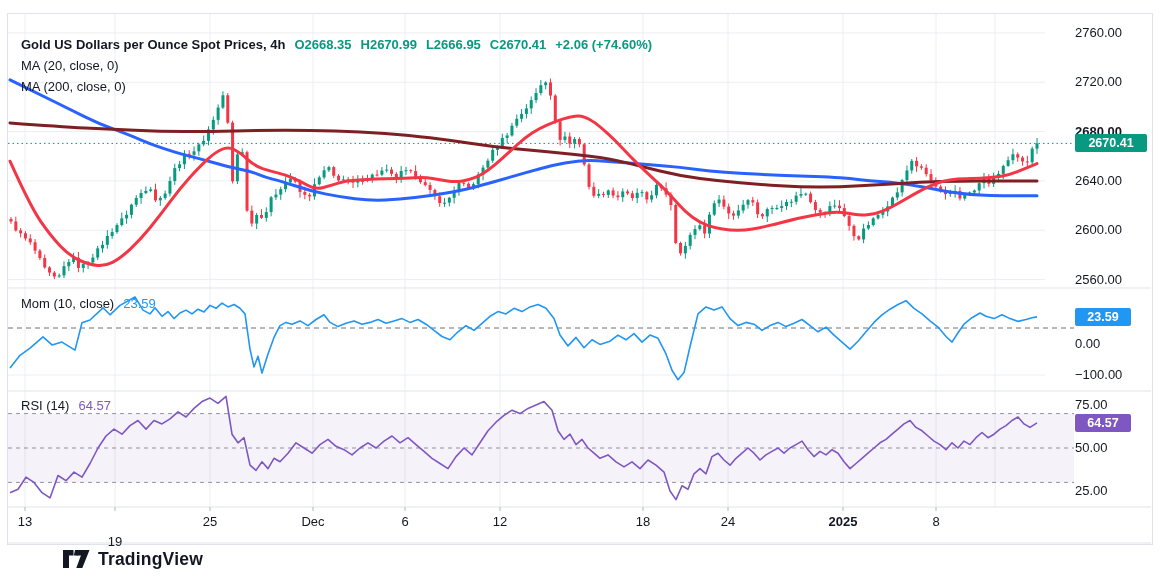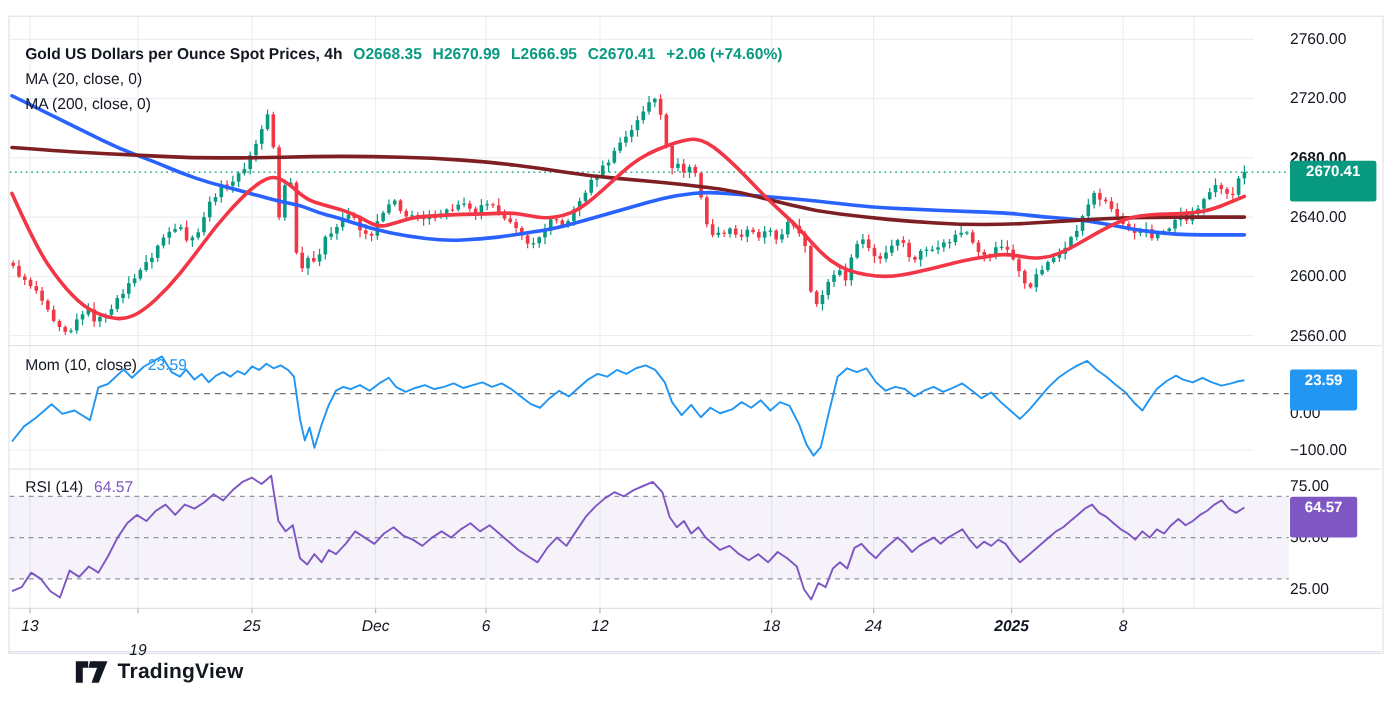--- a/index.html
+++ b/index.html
@@ -9,25 +9,25 @@
   .widget-border{position:absolute;left:7px;top:13px;width:1144px;height:530px;
     border:1px solid #E0E3EB;pointer-events:none;}
   .legend{position:absolute;left:21px;top:20px;font-size:13px;color:#131722;line-height:21px;}
   .legend-title-row{display:flex;gap:9px;font-weight:700;white-space:nowrap;margin-top:14px;}
   .teal{color:#089981;}
   .legend-ma{font-weight:400;}
   .pane-legend{position:absolute;left:21px;font-size:13px;color:#131722;display:flex;gap:9px;white-space:nowrap;}
   .mom-val{color:#2196F3;}
   .rsi-val{color:#7E57C2;}
   .scale-label{position:absolute;left:1075px;font-size:13px;color:#131722;height:14px;line-height:14px;}
-  .badge{position:absolute;left:1075px;height:34px;line-height:18px;color:#fff;font-size:12.5px;
+  .badge{position:absolute;left:1075px;height:18px;line-height:18px;color:#fff;font-size:12.5px;
     font-weight:700;text-align:center;border-radius:2px;}
-  .time-label{position:absolute;top:514px;font-size:13px;color:#131722;transform:translateX(-50%);font-style:italic;}
+  .time-label{position:absolute;top:514px;font-size:13px;color:#131722;transform:translateX(-50%);}
   .time-label.bold{font-weight:700;}
-  .logo{position:absolute;left:20px;top:549px;display:flex;align-items:flex-end;gap:8px;color:#131722;padding-left:43px;}
+  .logo{position:absolute;left:20px;top:549px;display:flex;align-items:flex-start;gap:8px;color:#131722;padding-left:43px;}
   .logo-text{font-size:17.5px;font-weight:600;letter-spacing:0.2px;}
 </style>
 </head>
 <body>
 
 <div id="stage">
   <svg id="chart-svg" width="1164" height="586">
       <line x1="25" y1="13" x2="25" y2="507" stroke="#ECEEF2" stroke-width="1"></line>
       <line x1="115" y1="13" x2="115" y2="507" stroke="#ECEEF2" stroke-width="1"></line>
       <line x1="210" y1="13" x2="210" y2="507" stroke="#ECEEF2" stroke-width="1"></line>

